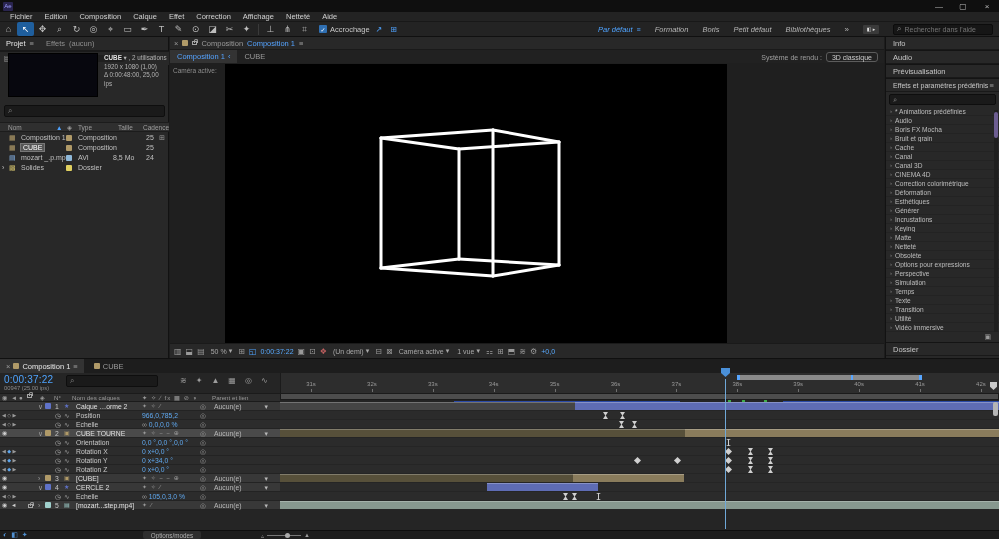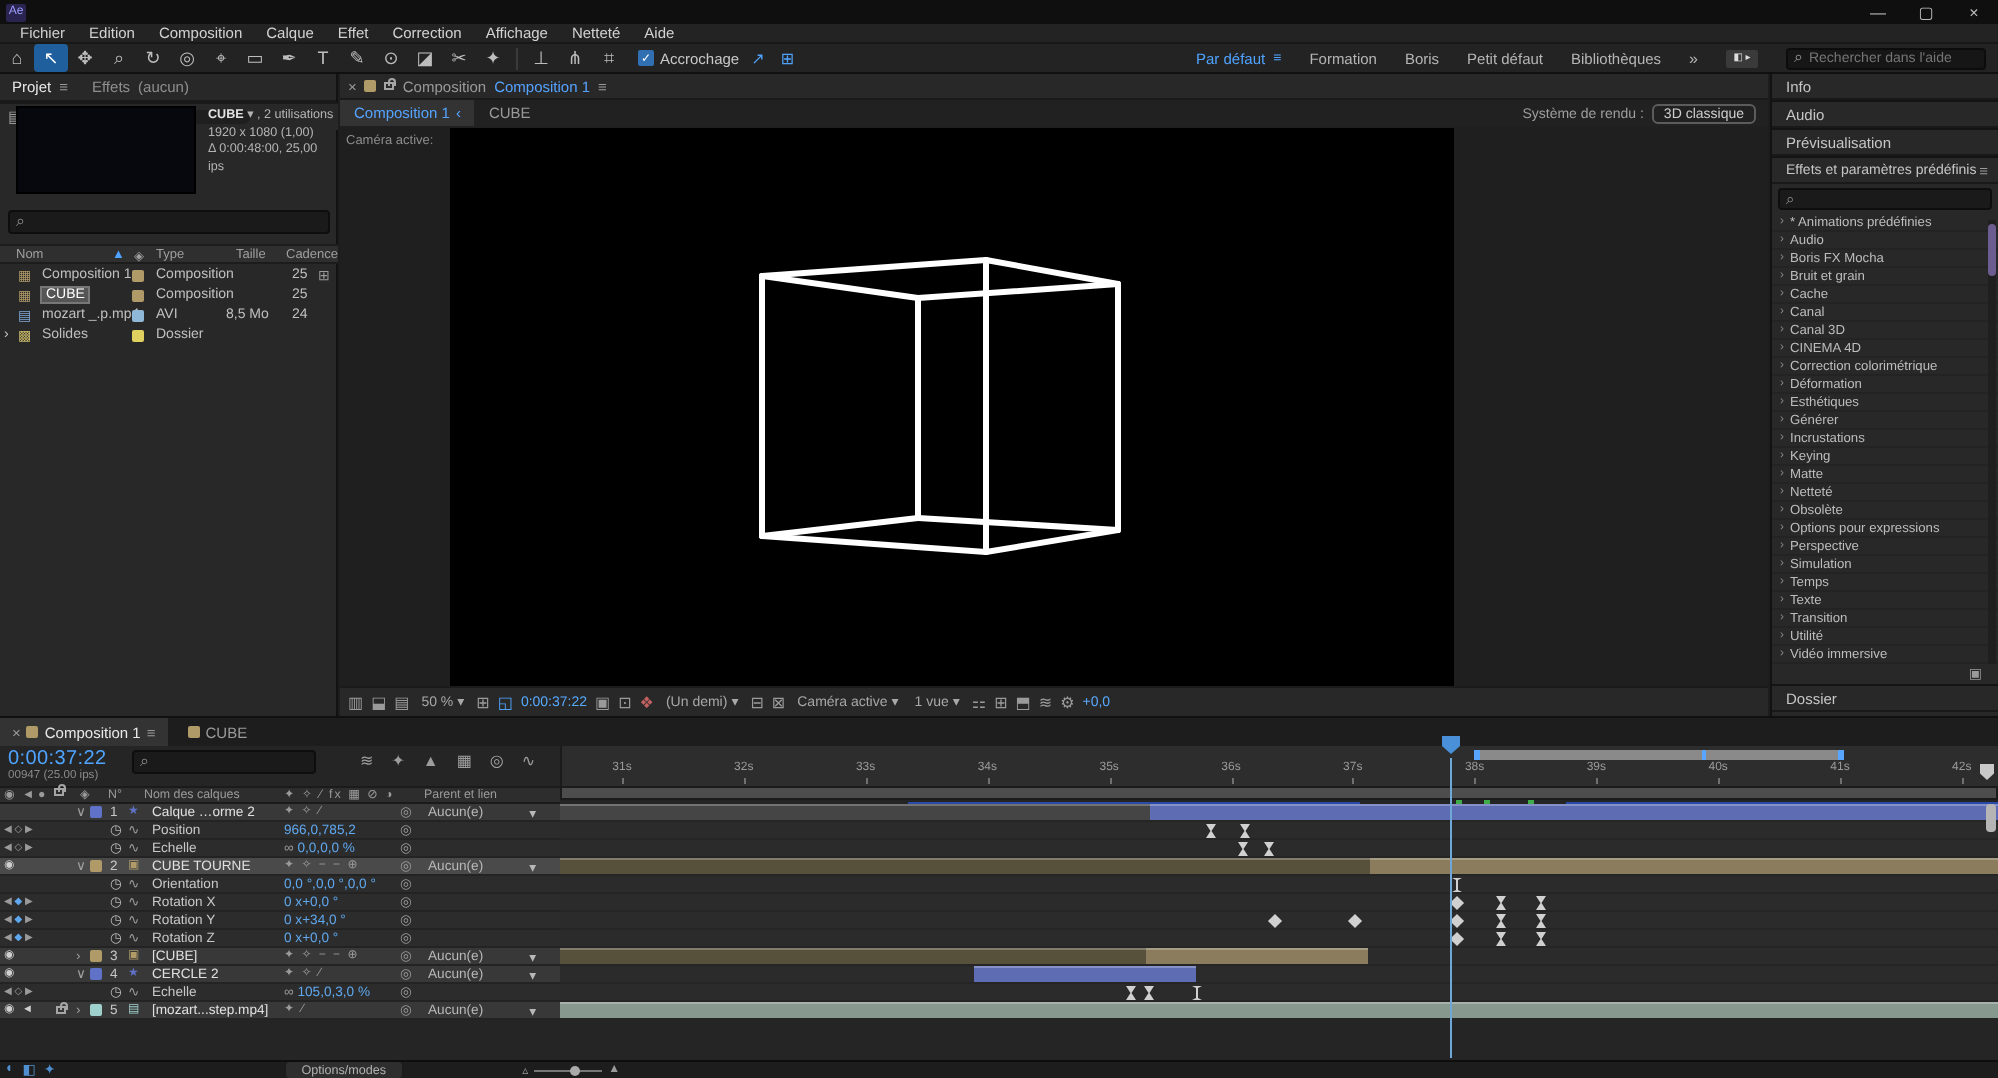--- a/index.html
+++ b/index.html
@@ -21,21 +21,21 @@
   .menu-item { padding:0 6px; font-size:7.5px; color:#d2d2d2; white-space:nowrap; }
   
   #toolbar { left:0; top:21px; width:999px; height:16px; background:#232323; border-top:1px solid #181818;
     border-bottom:1px solid #101010; display:flex; align-items:center; }
   .tool { width:17px; height:14px; display:flex; align-items:center; justify-content:center; font-size:9px; color:#bdbdbd; }
   .tool.active { background:#1f5f9e; color:#fff; border-radius:2px; }
   .tsep { width:1px; height:11px; background:#3a3a3a; margin:0 3px; }
   #snap-wrap { display:flex; align-items:center; gap:3px; margin-left:6px; }
   #snap-box { width:8px; height:8px; background:#2f6fb2; color:#fff; font-size:6px; display:flex; align-items:center; justify-content:center; border-radius:1px; }
   #workspaces { margin-left:auto; display:flex; align-items:center; gap:14px; padding-right:6px; }
-  .ws { font-size:7.5px; color:#b5b5b5; white-space:nowrap; }
+  .ws { font-size:7.5px; color:#b5b5b5; white-space:nowrap;font-style:italic; }
   .ws.active { color:#4fa3ff; }
   #ws-more { color:#b5b5b5; font-size:8px; }
   #mini-toggle { width:16px; height:9px; background:#3a3a3a; border-radius:1px; font-size:5px; color:#ddd; display:flex; align-items:center; justify-content:center; }
   #help-search { width:100px; height:11px; background:#161616; border:1px solid #0c0c0c; border-radius:2px;
     display:flex; align-items:center; gap:3px; padding:0 3px; color:#9a9a9a; }
   #help-search input { background:transparent; border:none; outline:none; color:#bbb; font-size:7px; width:100%; font-family:inherit; }
   
   .panel { background:#282828; }
   #left-panel { left:0; top:37px; width:169px; height:321px; border-right:1px solid #121212; }
   #center-panel { left:170px; top:37px; width:714px; height:321px; background:#1f1f1f; }

